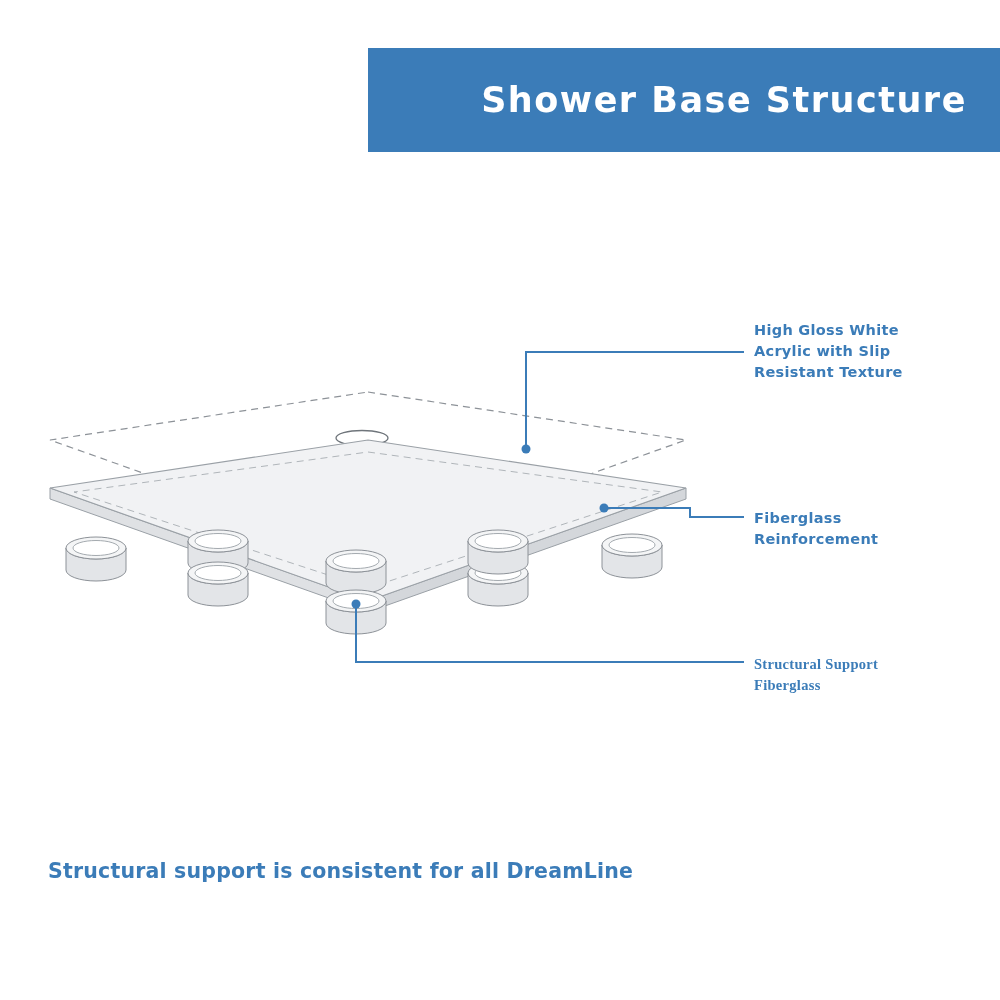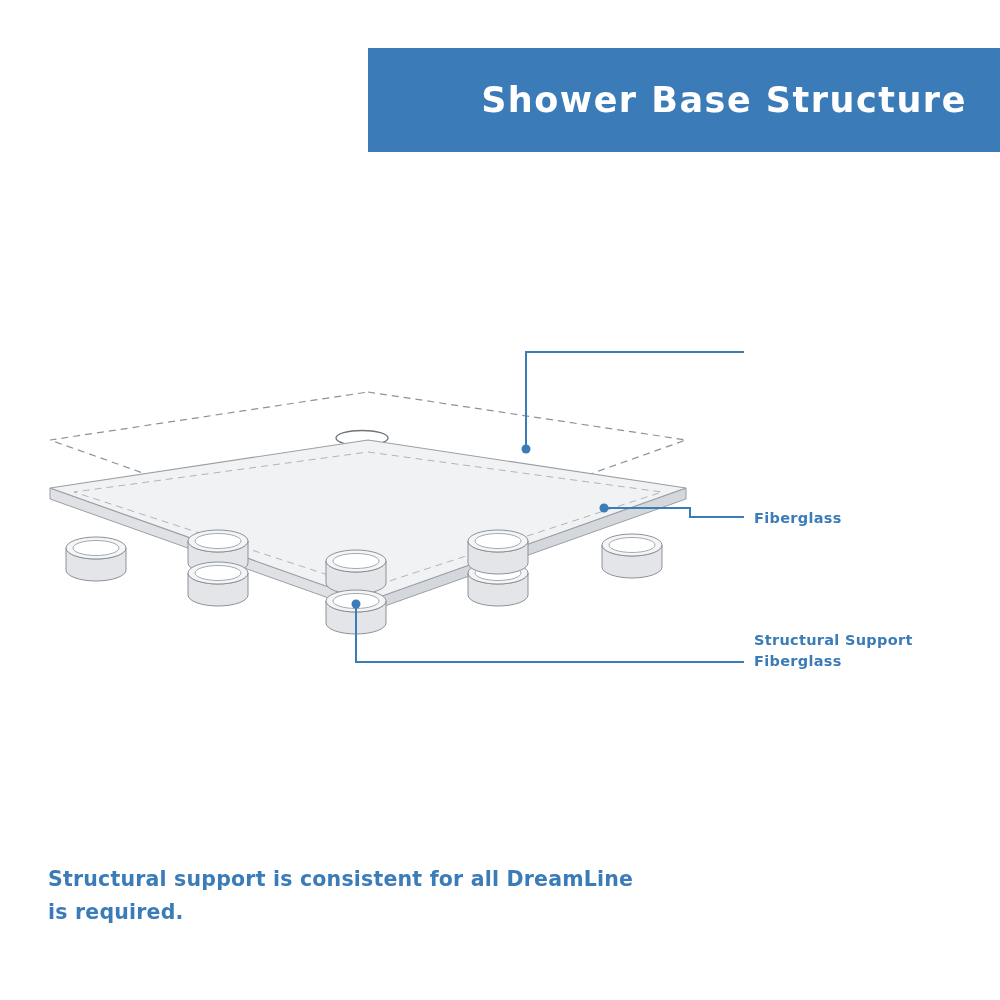--- a/index.html
+++ b/index.html
@@ -58,35 +58,34 @@
     position: absolute;
     color: #3b7cb8;
     font-size: 14.5px;
     font-weight: bold;
     line-height: 1.45;
     letter-spacing: 0.3px;
     font-family: "DejaVu Sans", sans-serif;
   }
   #callout-acrylic { left: 754px; top: 320px; width: 230px; }
   #callout-fiberglass { left: 754px; top: 508px; width: 230px; }
-  #callout-support { left: 754px; top: 630px; width: 230px; }
+  #callout-support { left: 754px; top: 654px; width: 230px; font-family: Liberation Serif, serif; }
 
   
   .footer-note {
     position: absolute;
     left: 48px;
     top: 855px;
     width: 640px;
     color: #3b7cb8;
     font-size: 20.5px;
     font-weight: bold;
     line-height: 1.62;
     letter-spacing: 0.2px;
     font-family: "DejaVu Sans", sans-serif;
-    margin-top: 8px;
   }
 </style>
 </head>
 <body>
 
 <div id="stage">
 
   <div class="header-bar"></div>
   <div class="header-title">Shower Base Structure</div>
 
@@ -165,28 +164,33 @@
       <circle cx="526" cy="449" r="4.5" fill="#3b7cb8"></circle>
 
       <polyline points="604,508 690,508 690,517 744,517" fill="none" stroke="#3b7cb8" stroke-width="2"></polyline>
       <circle cx="604" cy="508" r="4.5" fill="#3b7cb8"></circle>
 
       <polyline points="356,604 356,662 744,662" fill="none" stroke="#3b7cb8" stroke-width="2"></polyline>
       <circle cx="356" cy="604" r="4.5" fill="#3b7cb8"></circle>
     </g>
   </svg>
 
+  <div class="callout" id="callout-acrylic">
+    <div>High Gloss White</div>
+    <div>Acrylic with Slip</div>
+    <div>Resistant Texture</div>
+  </div>
 
   <div class="callout" id="callout-fiberglass">
     <div>Fiberglass</div>
+    <div>Reinforcement</div>
   </div>
 
   <div class="callout" id="callout-support">
     <div>Structural Support</div>
     <div>Fiberglass</div>
   </div>
 
   <div class="footer-note">
     <div>Structural support is consistent for all DreamLine</div>
-    <div>is required.</div>
   </div>
 
 </div>
 
 </body></html>

